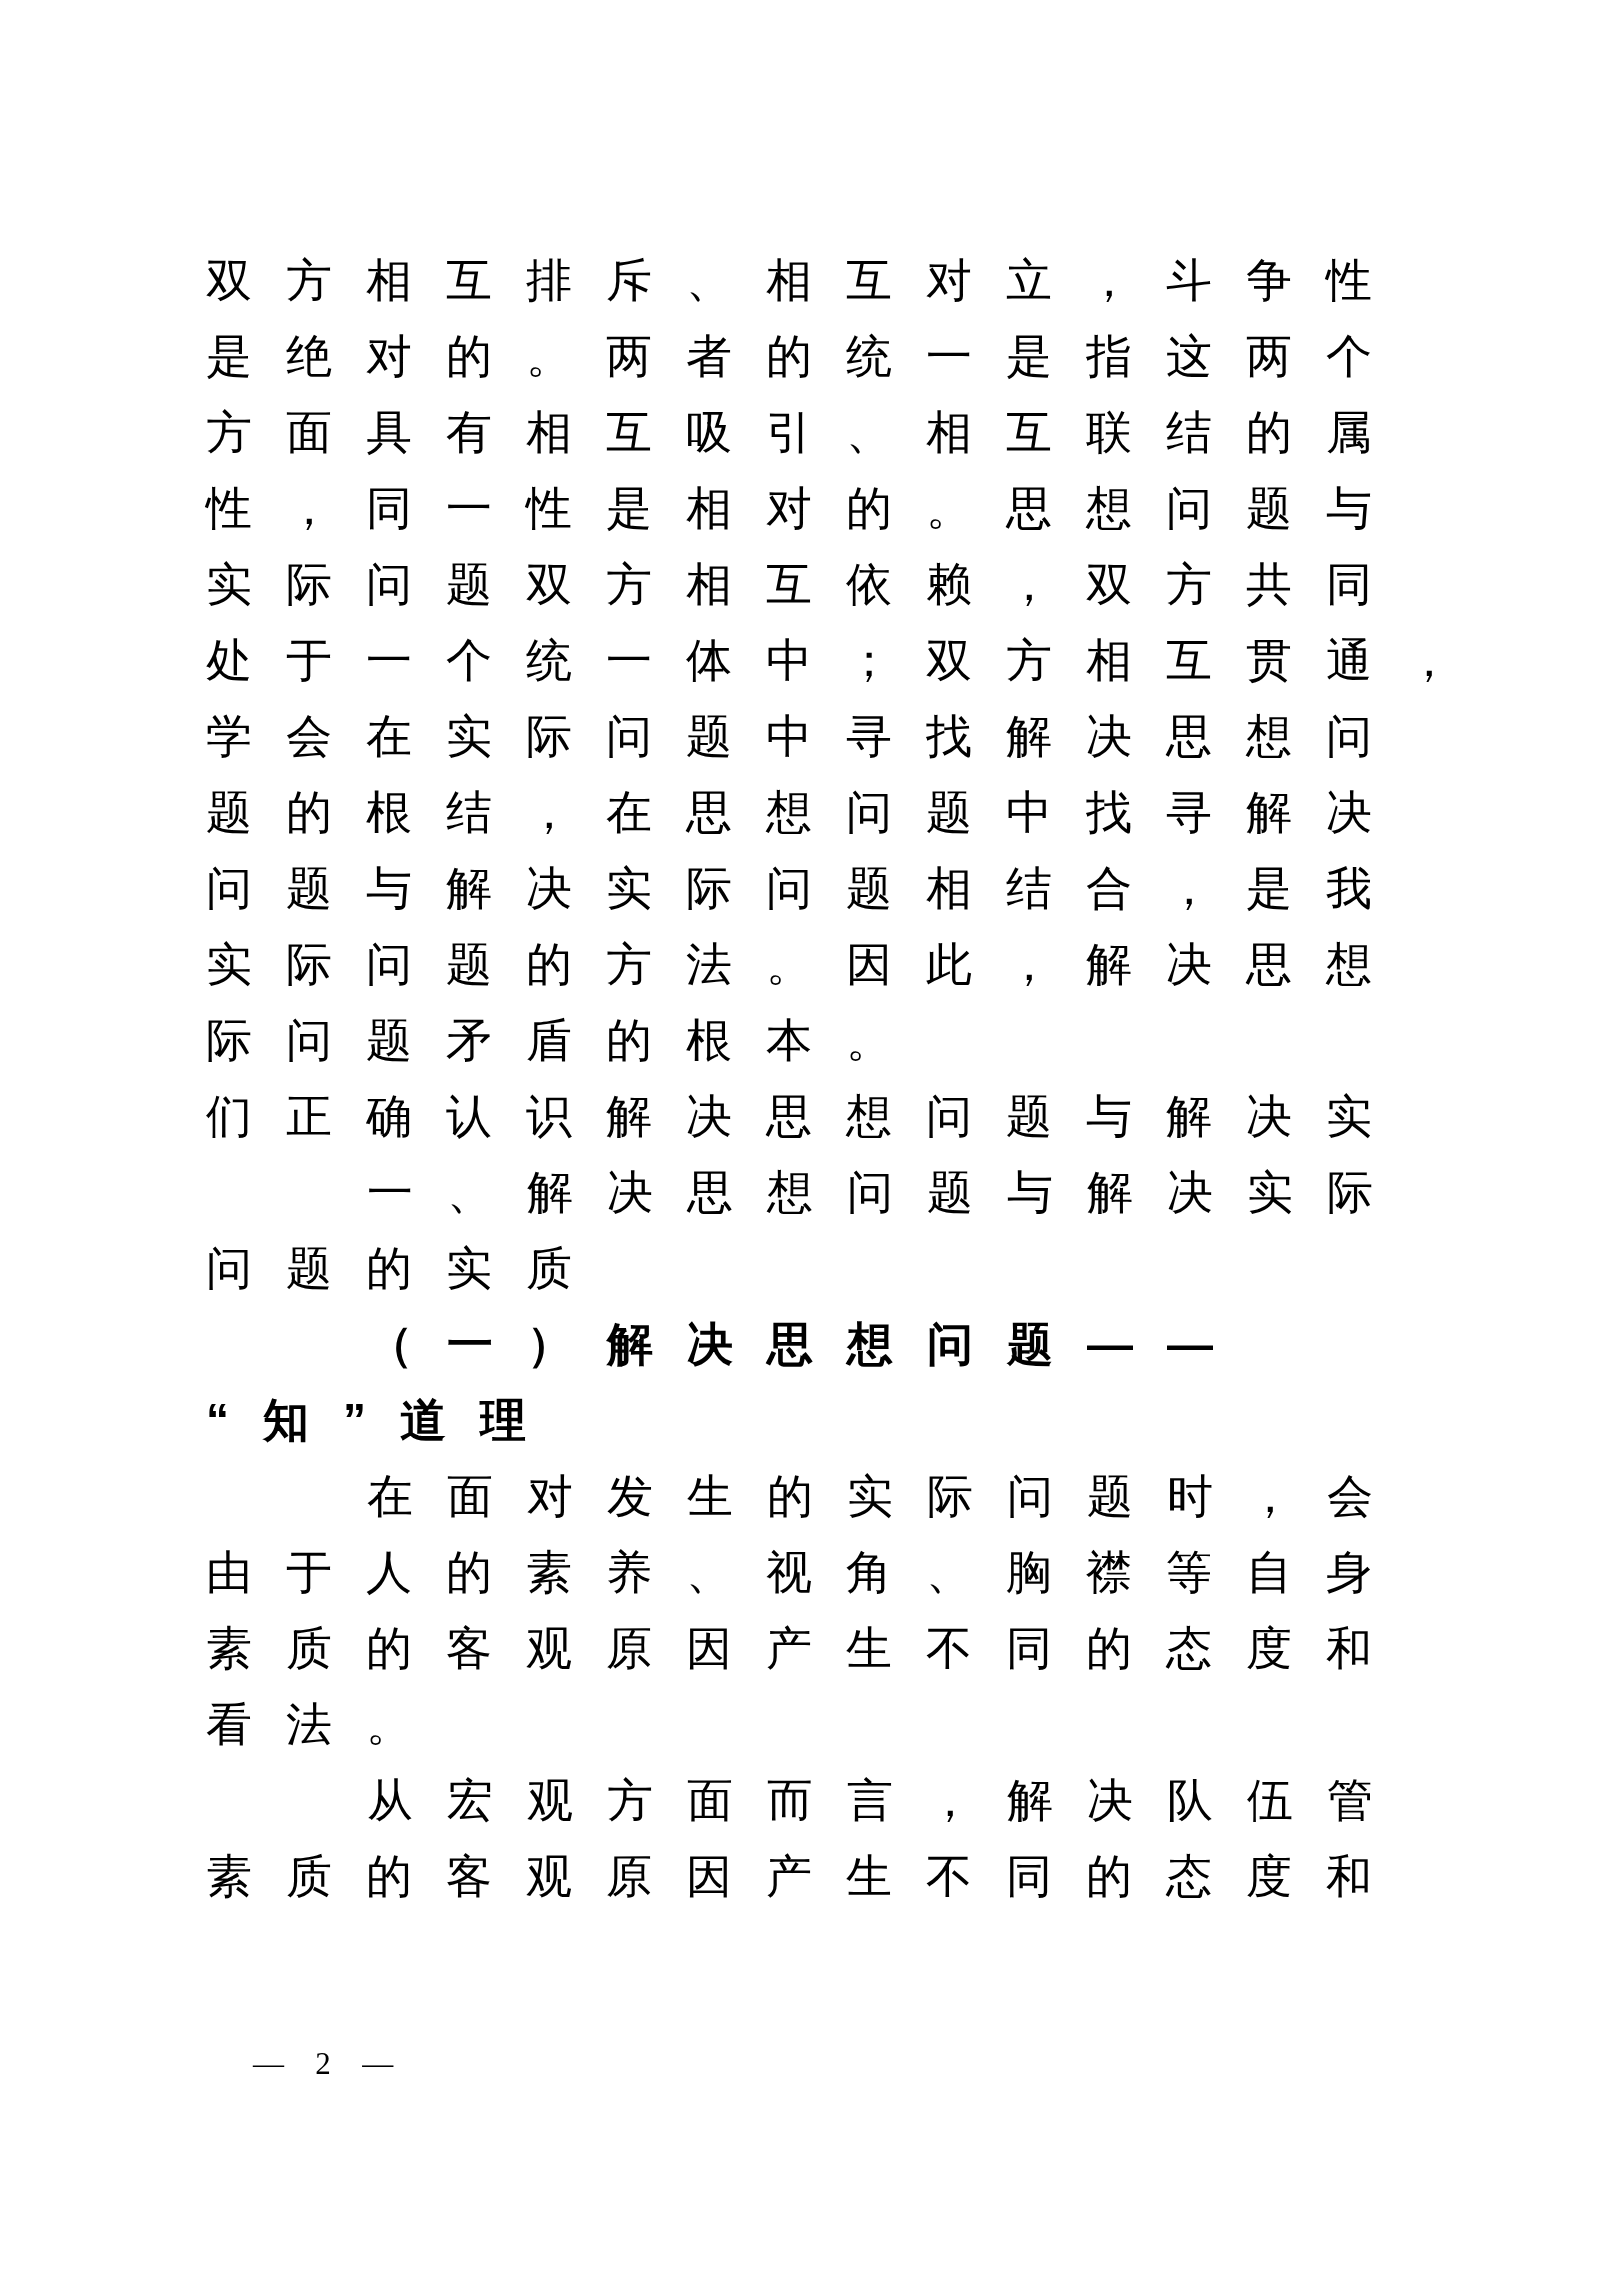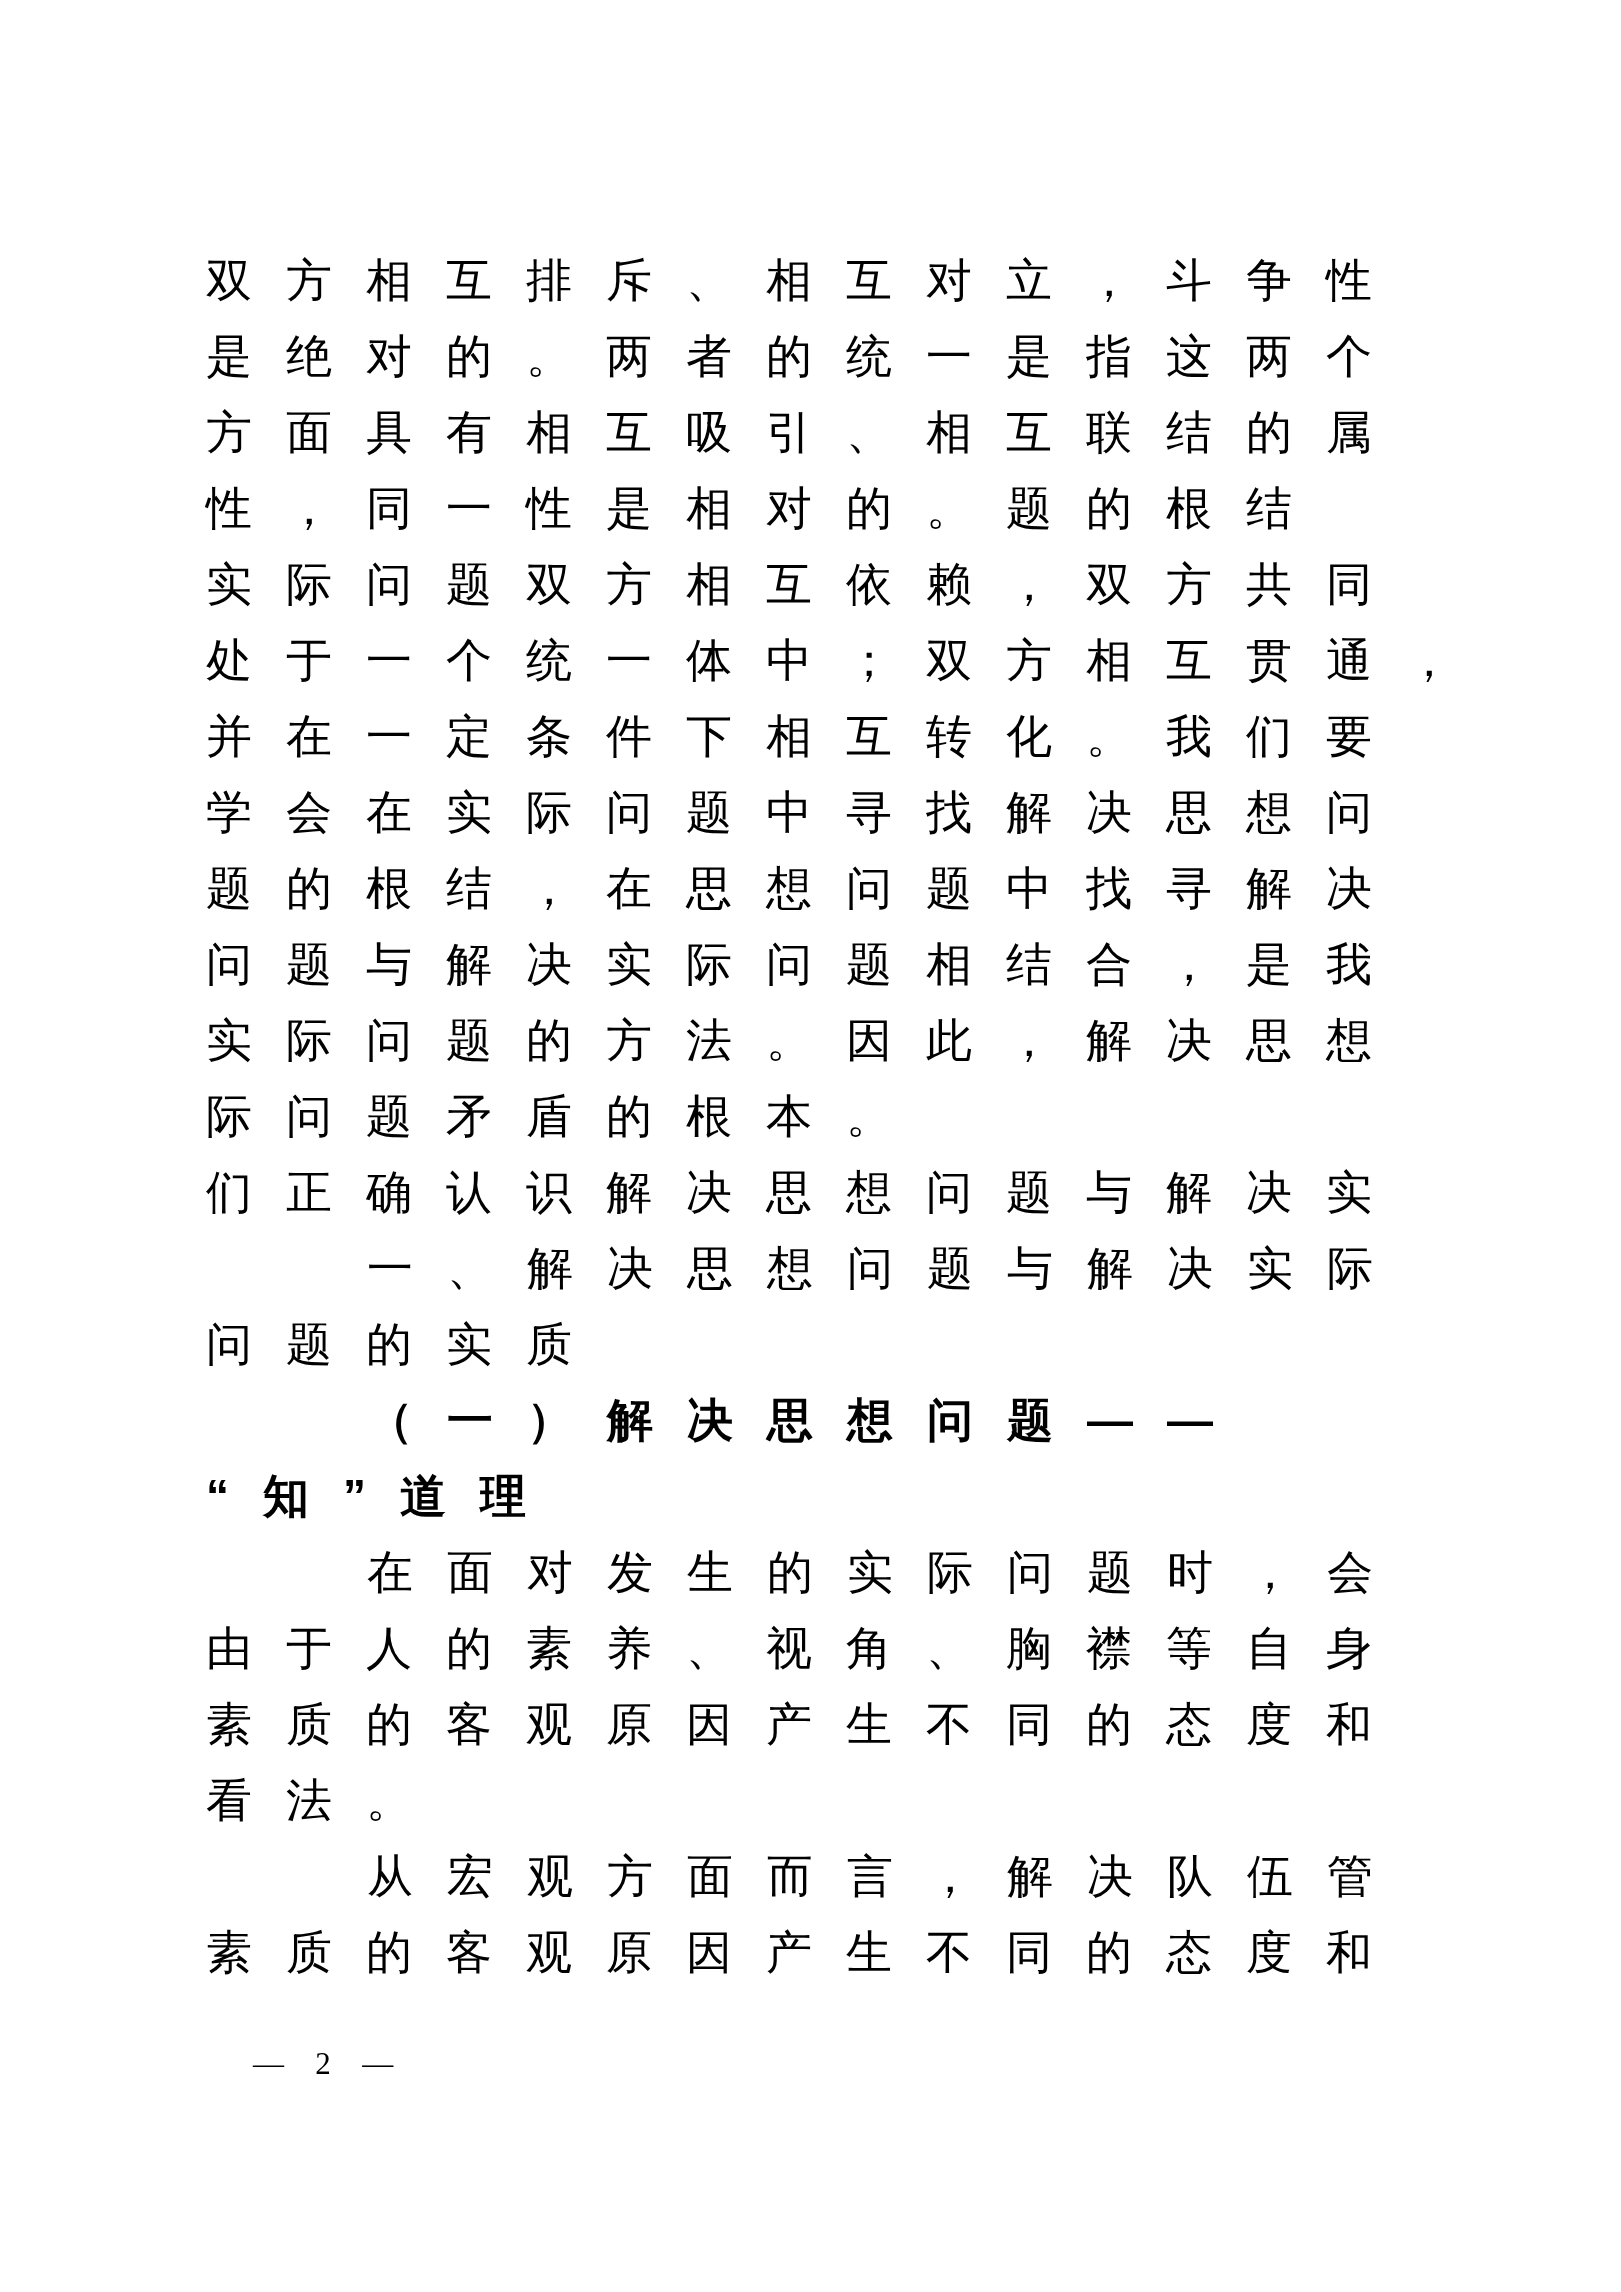--- a/index.html
+++ b/index.html
@@ -49,24 +49,23 @@
   }
 </style>
 </head>
 <body>
 
 <div class="page">
   <div class="text-block">
     <div class="line">双方相互排斥、相互对立，斗争性</div>
     <div class="line">是绝对的。两者的统一是指这两个</div>
     <div class="line">方面具有相互吸引、相互联结的属</div>
-    <div class="line">性，同一性是相对的。题的根结</div>
+    <div class="line">性，同一性是相对的。思想问题与</div>
     <div class="line">实际问题双方相互依赖，双方共同</div>
     <div class="line">处于一个统一体中；双方相互贯通，</div>
-    <div class="line">并在一定条件下相互转化。我们要</div>
     <div class="line">学会在实际问题中寻找解决思想问</div>
     <div class="line">题的根结，在思想问题中找寻解决</div>
     <div class="line">问题与解决实际问题相结合，是我</div>
     <div class="line">实际问题的方法。因此，解决思想</div>
     <div class="line">际问题矛盾的根本。</div>
     <div class="line">们正确认识解决思想问题与解决实</div>
     <div class="line indent">一、解决思想问题与解决实际</div>
     <div class="line">问题的实质</div>
     <div class="line indent bold">（一）解决思想问题——</div>
     <div class="line bold">“知”道理</div>

